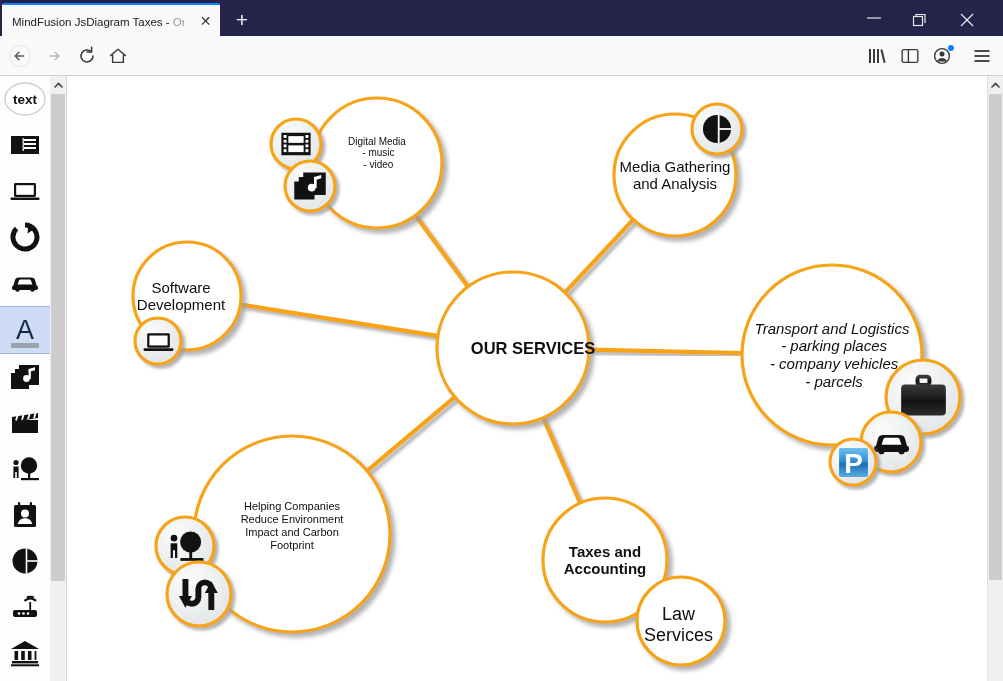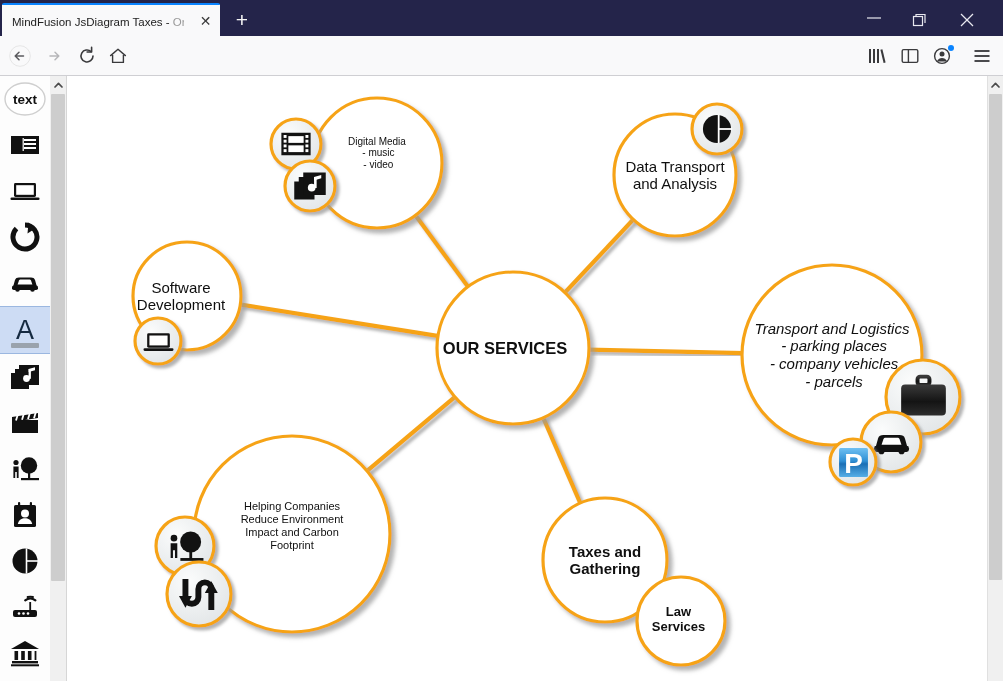--- a/index.html
+++ b/index.html
@@ -517,39 +517,39 @@
                   <svg width="45" height="45" viewBox="0 0 32 32">
                     <path d="M6 5 V18 a4.6 4.6 0 0 0 9.2 0 V12 a4.6 4.6 0 0 1 9.2 0 V27" fill="none" stroke="#121212" stroke-width="4.2" stroke-linecap="butt"></path>
         <polygon points="1.4,17 10.6,17 6,25.5" fill="#121212"></polygon>
         <polygon points="19.8,15 29,15 24.4,6.5" fill="#121212"></polygon>
                   </svg>
                 </div></foreignObject>
             </g>
           </g>
       </svg>
       <div id="diagram-labels">
-          <div class="dg-label" style="font-size: 16.5px; font-weight: bold; font-style: normal; left: 370px; width: 136px; top: 262.5px;">OUR SERVICES</div>
+          <div class="dg-label" style="font-size: 16.5px; font-weight: bold; font-style: normal; left: 370px; width: 136px; top: 262.5px; padding-left: 28px;">OUR SERVICES</div>
           <div class="dg-label" style="font-size: 10px; font-weight: normal; font-style: normal; left: 245px; width: 130px; top: 59.5px;">Digital Media
  - music
  - video</div>
-          <div class="dg-label" style="font-size: 15px; font-weight: normal; font-style: normal; left: 547px; width: 122px; top: 81.5px;">Data Transport
+          <div class="dg-label" style="font-size: 15px; font-weight: normal; font-style: normal; left: 547px; width: 122px; top: 81.5px;">Media Gathering
 and Analysis</div>
           <div class="dg-label" style="font-size: 15px; font-weight: normal; font-style: normal; left: 66px; width: 96px; top: 202.5px;">Software
 Development</div>
           <div class="dg-label" style="font-size: 15px; font-weight: normal; font-style: italic; left: 675px; width: 180px; top: 243.5px;">Transport and Logistics
  - parking places
  - company vehicles
  - parcels</div>
           <div class="dg-label" style="font-size: 11px; font-weight: normal; font-style: normal; left: 127px; width: 196px; top: 424px;">Helping Companies
 Reduce Environment
 Impact and Carbon
 Footprint</div>
           <div class="dg-label" style="font-size: 15px; font-weight: bold; font-style: normal; left: 476px; width: 124px; top: 466.5px;">Taxes and
-Gathering</div>
-          <div class="dg-label" style="font-size: 13px; font-weight: bold; font-style: normal; left: 570px; width: 83px; top: 528px;">Law
+Accounting</div>
+          <div class="dg-label" style="font-size: 18px; font-weight: normal; font-style: normal; left: 570px; width: 83px; top: 528px;">Law
 Services</div>
         </div>
     </div>
 
     <div class="vscroll">
       <div class="arr">
         <svg width="9" height="6" viewBox="0 0 9 6">
             <polyline points="1,5 4.5,1.4 8,5" fill="none" stroke="#4a4a4a" stroke-width="1.7" stroke-linecap="round" stroke-linejoin="round"></polyline>
           </svg>
       </div>

